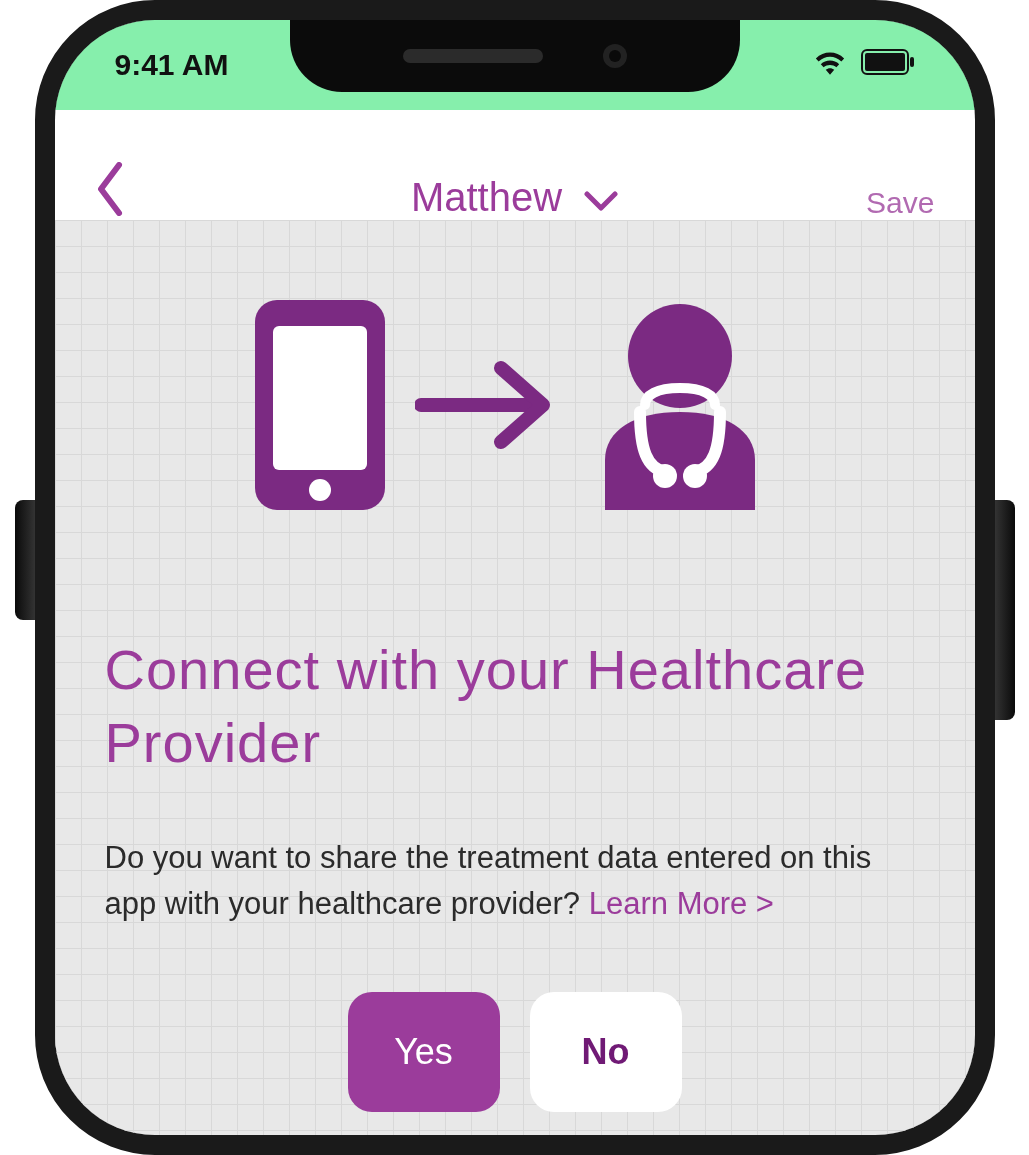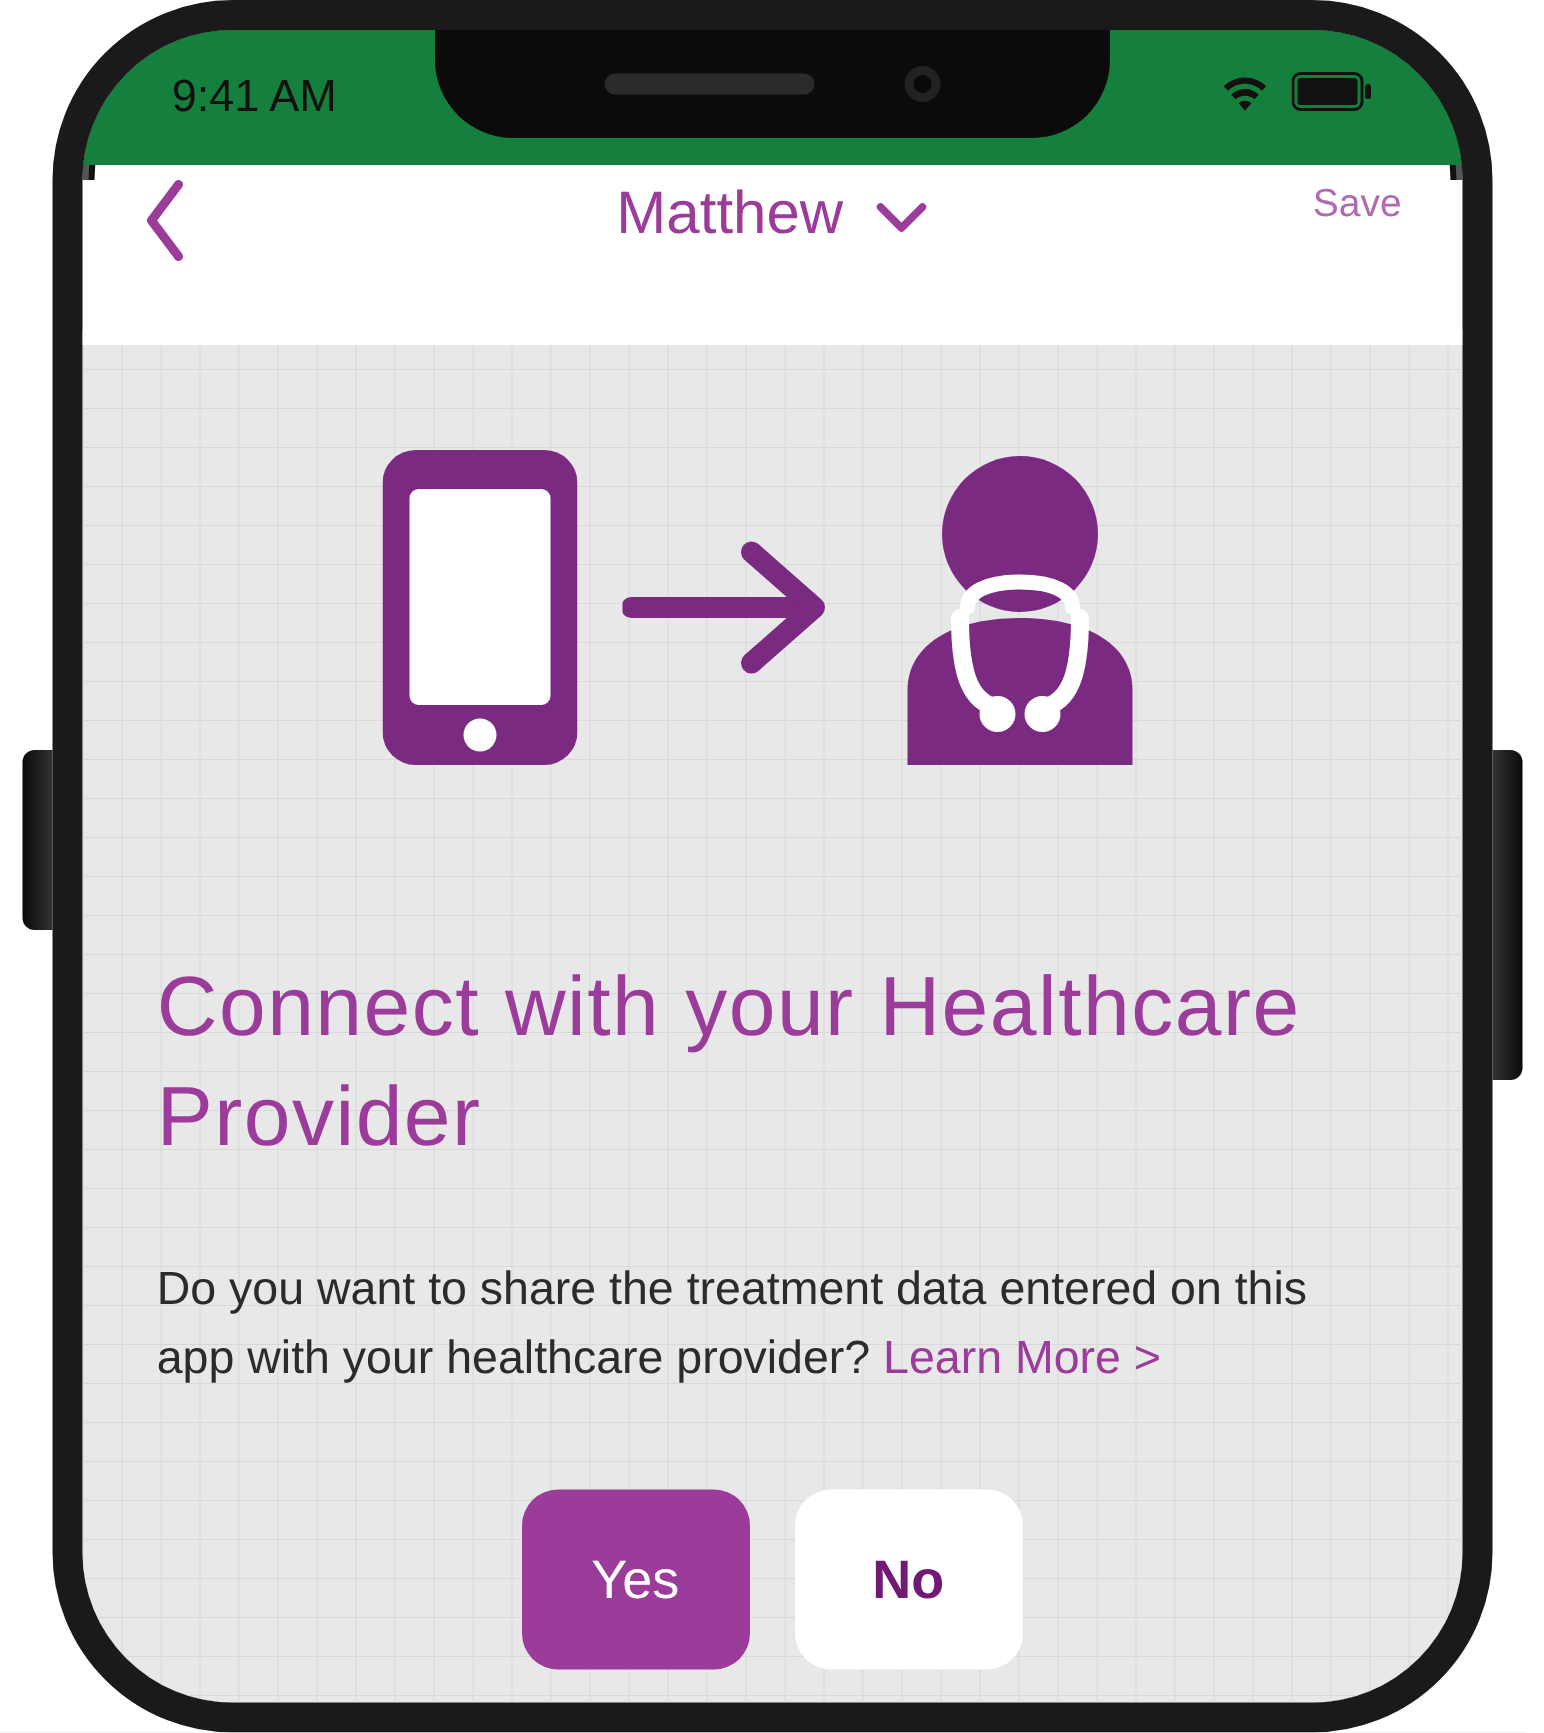--- a/index.html
+++ b/index.html
@@ -94,43 +94,43 @@
   .status-bar {
     position: absolute;
     top: 0;
     left: 0;
     right: 0;
     height: 90px;
     display: flex;
     align-items: center;
     justify-content: space-between;
     padding: 0 60px;
-    background: #15803d;
+    background: #86efac;
     z-index: 5;
-    font-weight: 400;
+    font-weight: 700;
     font-size: 30px;
     color: #111;
   }
 
   .status-right {
     display: flex;
     align-items: center;
     gap: 14px;
   }
 
   
   .nav-bar {
     position: absolute;
-    top: 100px;
+    top: 90px;
     left: 0;
     right: 0;
     height: 110px;
     background: #fff;
     display: flex;
-    align-items: flex-start;
+    align-items: flex-end;
     justify-content: space-between;
     padding: 0 40px;
     z-index: 4;
     gap: 16px;
   }
 
   .nav-back {
     color: #9b3c9b;
     display: flex;
     align-items: center;
@@ -143,21 +143,21 @@
     align-items: center;
     gap: 22px;
     color: #9b3c9b;
     font-size: 40px;
     font-weight: 400;
     cursor: pointer;
   }
 
   .nav-save {
     color: #b16ab1;
-    font-size: 26px;
+    font-size: 30px;
     font-weight: 400;
     cursor: pointer;
     width: 100px;
     text-align: right;
   }
 
   
   .content {
     position: absolute;
     top: 200px;

